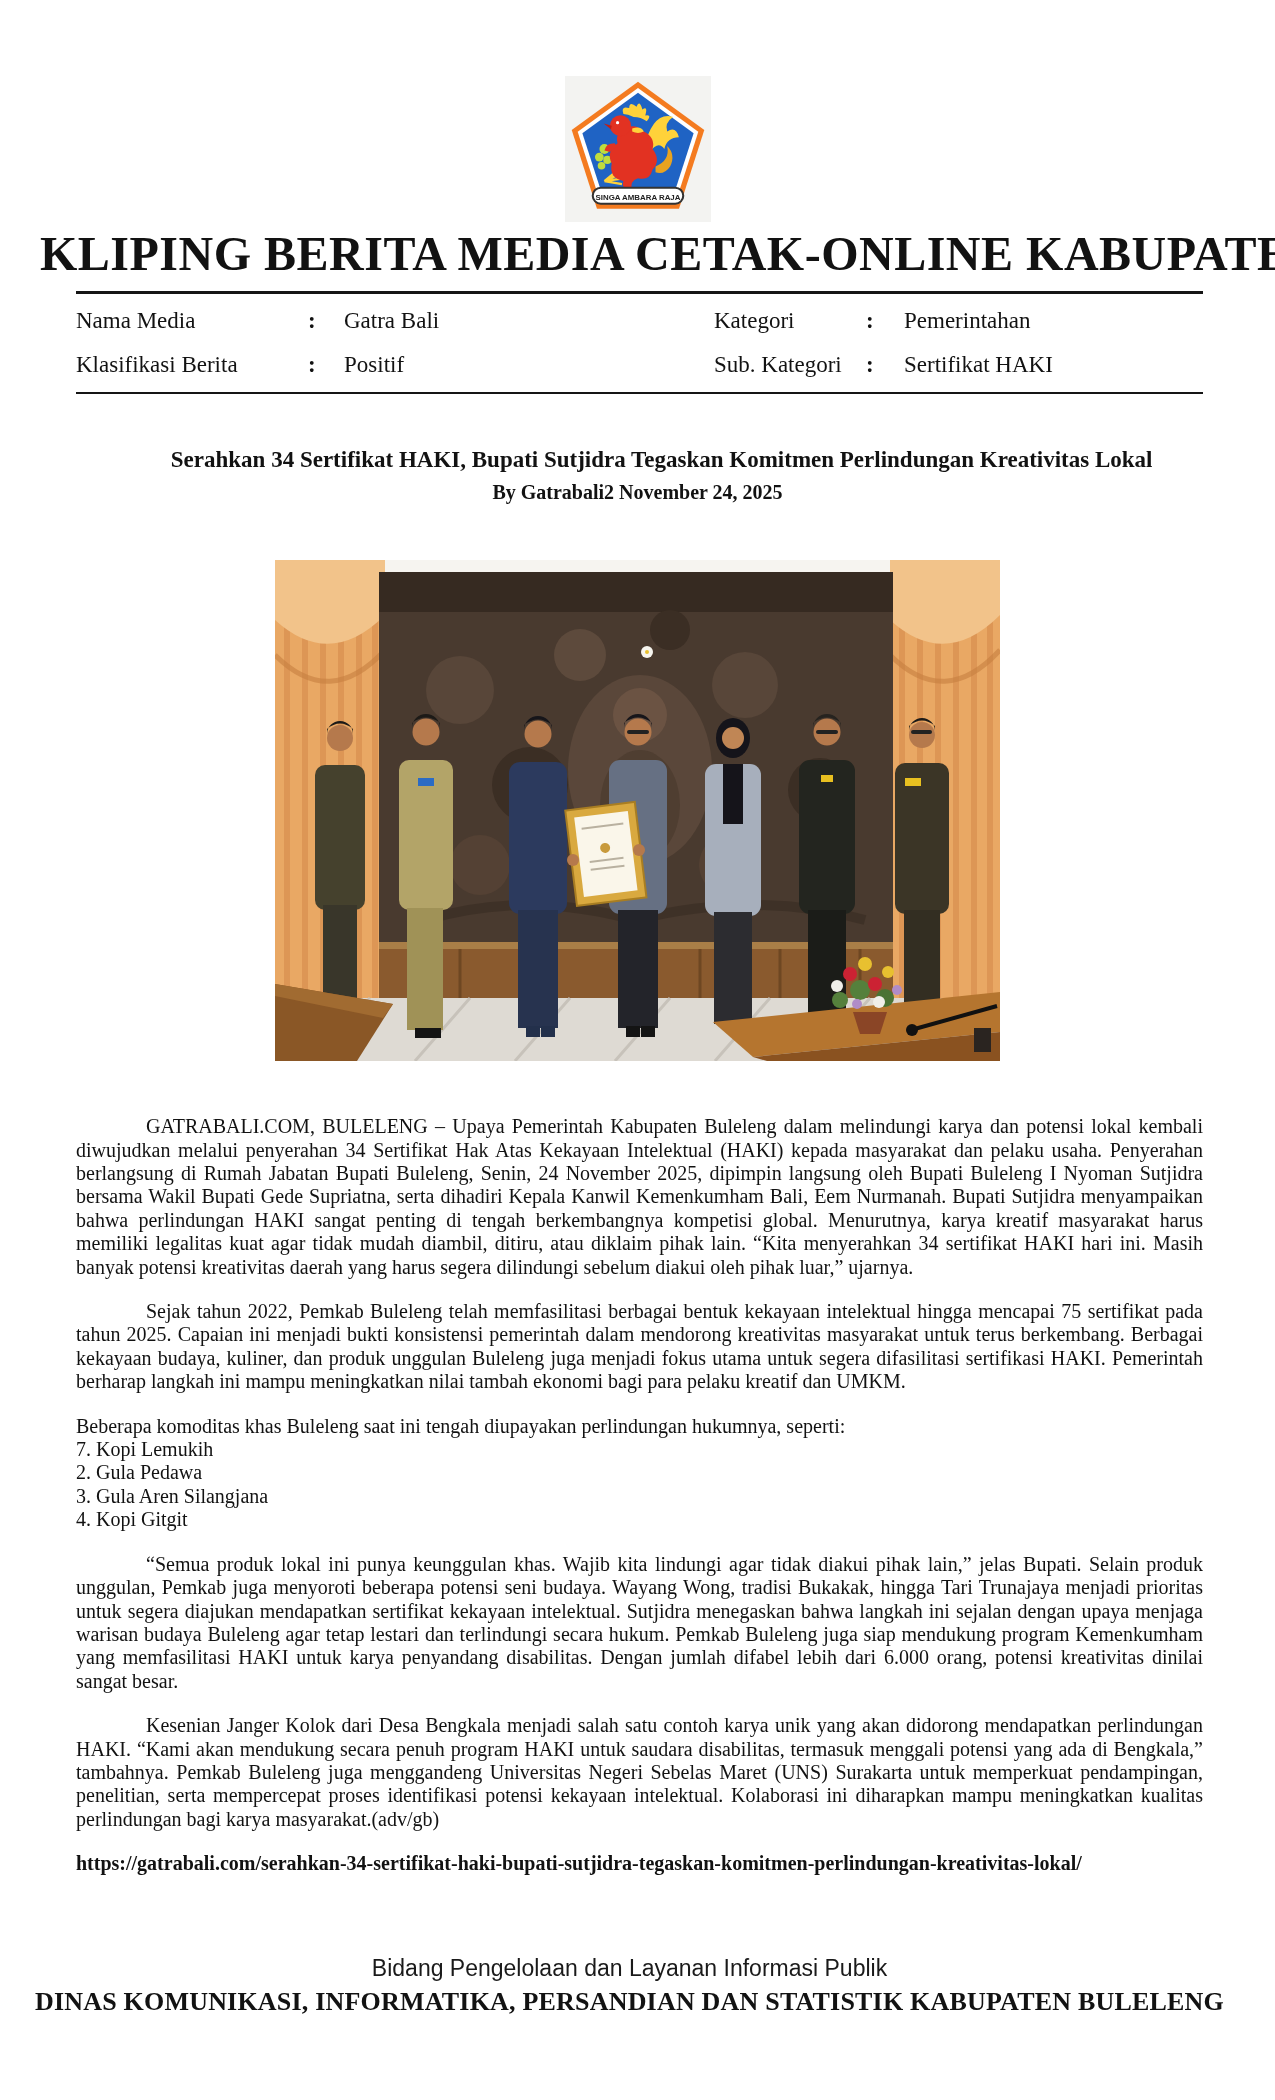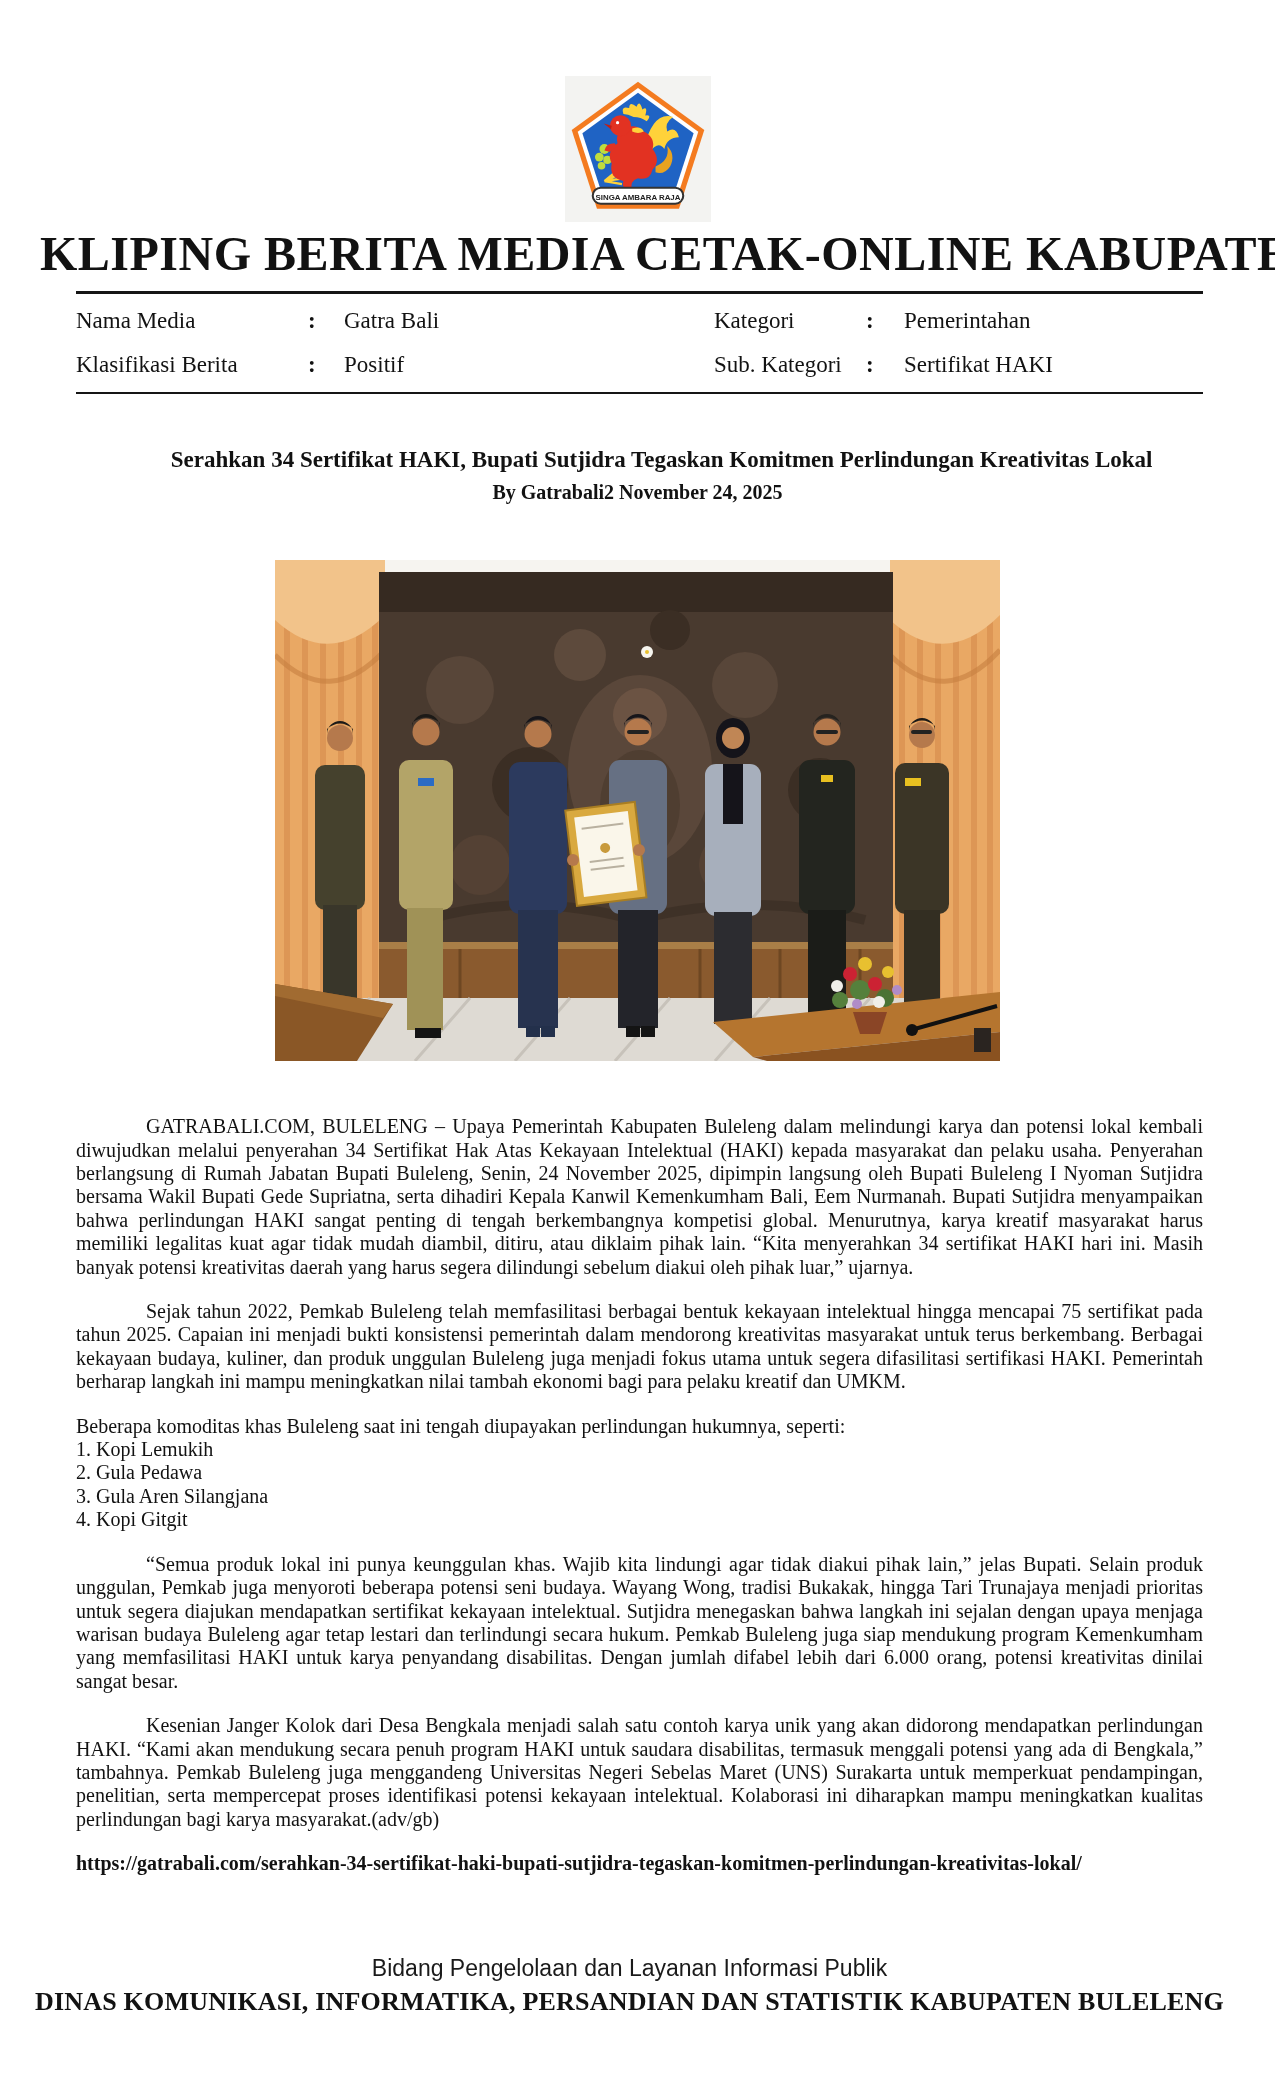--- a/index.html
+++ b/index.html
@@ -288,21 +288,21 @@
       <circle cx="637" cy="470" r="6" fill="#111111"></circle>
       <rect x="699" y="468" width="17" height="24" fill="#2a2420"></rect>
     </svg>
   </div>
 
   <div class="body-copy">
     <p class="indent">GATRABALI.COM, BULELENG – Upaya Pemerintah Kabupaten Buleleng dalam melindungi karya dan potensi lokal kembali diwujudkan melalui penyerahan 34 Sertifikat Hak Atas Kekayaan Intelektual (HAKI) kepada masyarakat dan pelaku usaha. Penyerahan berlangsung di Rumah Jabatan Bupati Buleleng, Senin, 24 November 2025, dipimpin langsung oleh Bupati Buleleng I Nyoman Sutjidra bersama Wakil Bupati Gede Supriatna, serta dihadiri Kepala Kanwil Kemenkumham Bali, Eem Nurmanah. Bupati Sutjidra menyampaikan bahwa perlindungan HAKI sangat penting di tengah berkembangnya kompetisi global. Menurutnya, karya kreatif masyarakat harus memiliki legalitas kuat agar tidak mudah diambil, ditiru, atau diklaim pihak lain. “Kita menyerahkan 34 sertifikat HAKI hari ini. Masih banyak potensi kreativitas daerah yang harus segera dilindungi sebelum diakui oleh pihak luar,” ujarnya.</p>
     <p class="indent">Sejak tahun 2022, Pemkab Buleleng telah memfasilitasi berbagai bentuk kekayaan intelektual hingga mencapai 75 sertifikat pada tahun 2025. Capaian ini menjadi bukti konsistensi pemerintah dalam mendorong kreativitas masyarakat untuk terus berkembang. Berbagai kekayaan budaya, kuliner, dan produk unggulan Buleleng juga menjadi fokus utama untuk segera difasilitasi sertifikasi HAKI. Pemerintah berharap langkah ini mampu meningkatkan nilai tambah ekonomi bagi para pelaku kreatif dan UMKM.</p>
     <div class="list-block">
       <div class="li">Beberapa komoditas khas Buleleng saat ini tengah diupayakan perlindungan hukumnya, seperti:</div>
-      <div class="li">1. Kopi Lemukih</div>
+      <div class="li">7. Kopi Lemukih</div>
       <div class="li">2. Gula Pedawa</div>
       <div class="li">3. Gula Aren Silangjana</div>
       <div class="li">4. Kopi Gitgit</div>
     </div>
     <p class="indent">“Semua produk lokal ini punya keunggulan khas. Wajib kita lindungi agar tidak diakui pihak lain,” jelas Bupati. Selain produk unggulan, Pemkab juga menyoroti beberapa potensi seni budaya. Wayang Wong, tradisi Bukakak, hingga Tari Trunajaya menjadi prioritas untuk segera diajukan mendapatkan sertifikat kekayaan intelektual. Sutjidra menegaskan bahwa langkah ini sejalan dengan upaya menjaga warisan budaya Buleleng agar tetap lestari dan terlindungi secara hukum.  Pemkab Buleleng juga siap mendukung program Kemenkumham yang memfasilitasi HAKI untuk karya penyandang disabilitas. Dengan jumlah difabel lebih dari 6.000 orang, potensi kreativitas dinilai sangat besar.</p>
     <p class="indent">Kesenian Janger Kolok dari Desa Bengkala menjadi salah satu contoh karya unik yang akan didorong mendapatkan perlindungan HAKI. “Kami akan mendukung secara penuh program HAKI untuk saudara disabilitas, termasuk menggali potensi yang ada di Bengkala,” tambahnya. Pemkab Buleleng juga menggandeng Universitas Negeri Sebelas Maret (UNS) Surakarta untuk memperkuat pendampingan, penelitian, serta mempercepat proses identifikasi potensi kekayaan intelektual. Kolaborasi ini diharapkan mampu meningkatkan kualitas perlindungan bagi karya masyarakat.(adv/gb)</p>
     <div class="source-url">https://gatrabali.com/serahkan-34-sertifikat-haki-bupati-sutjidra-tegaskan-komitmen-perlindungan-kreativitas-lokal/</div>
   </div>
 
   <div class="footer">

